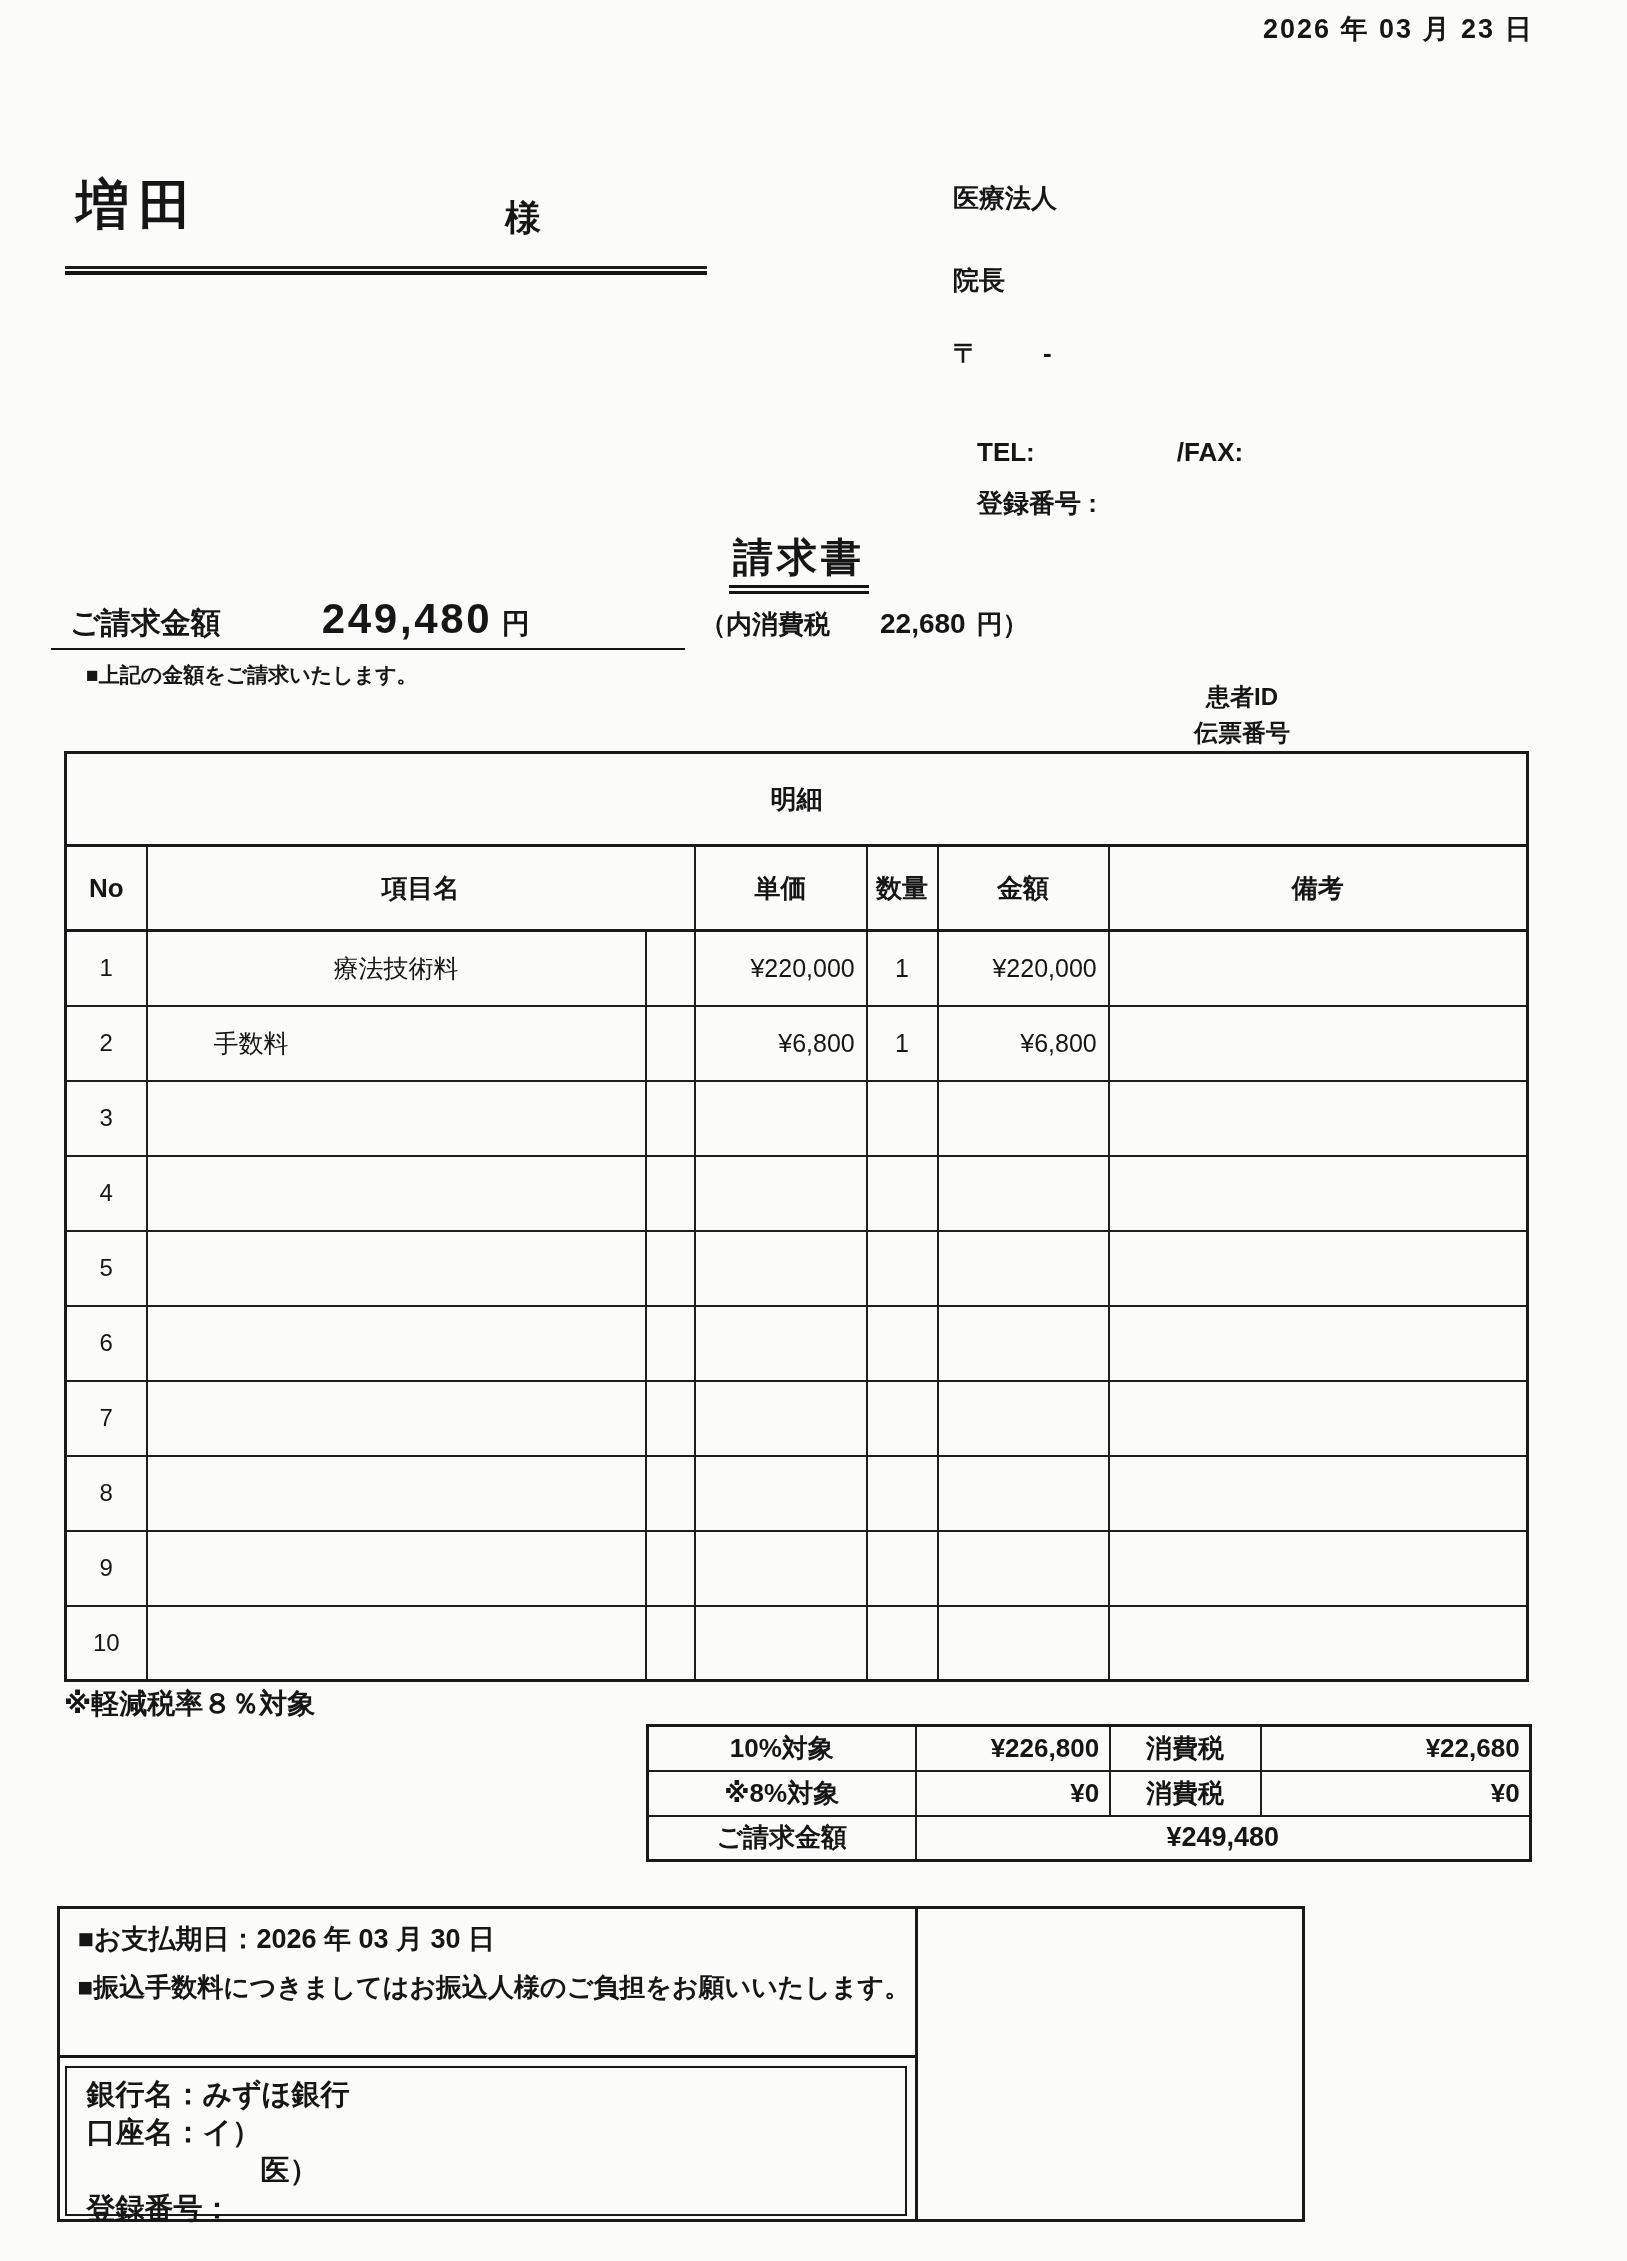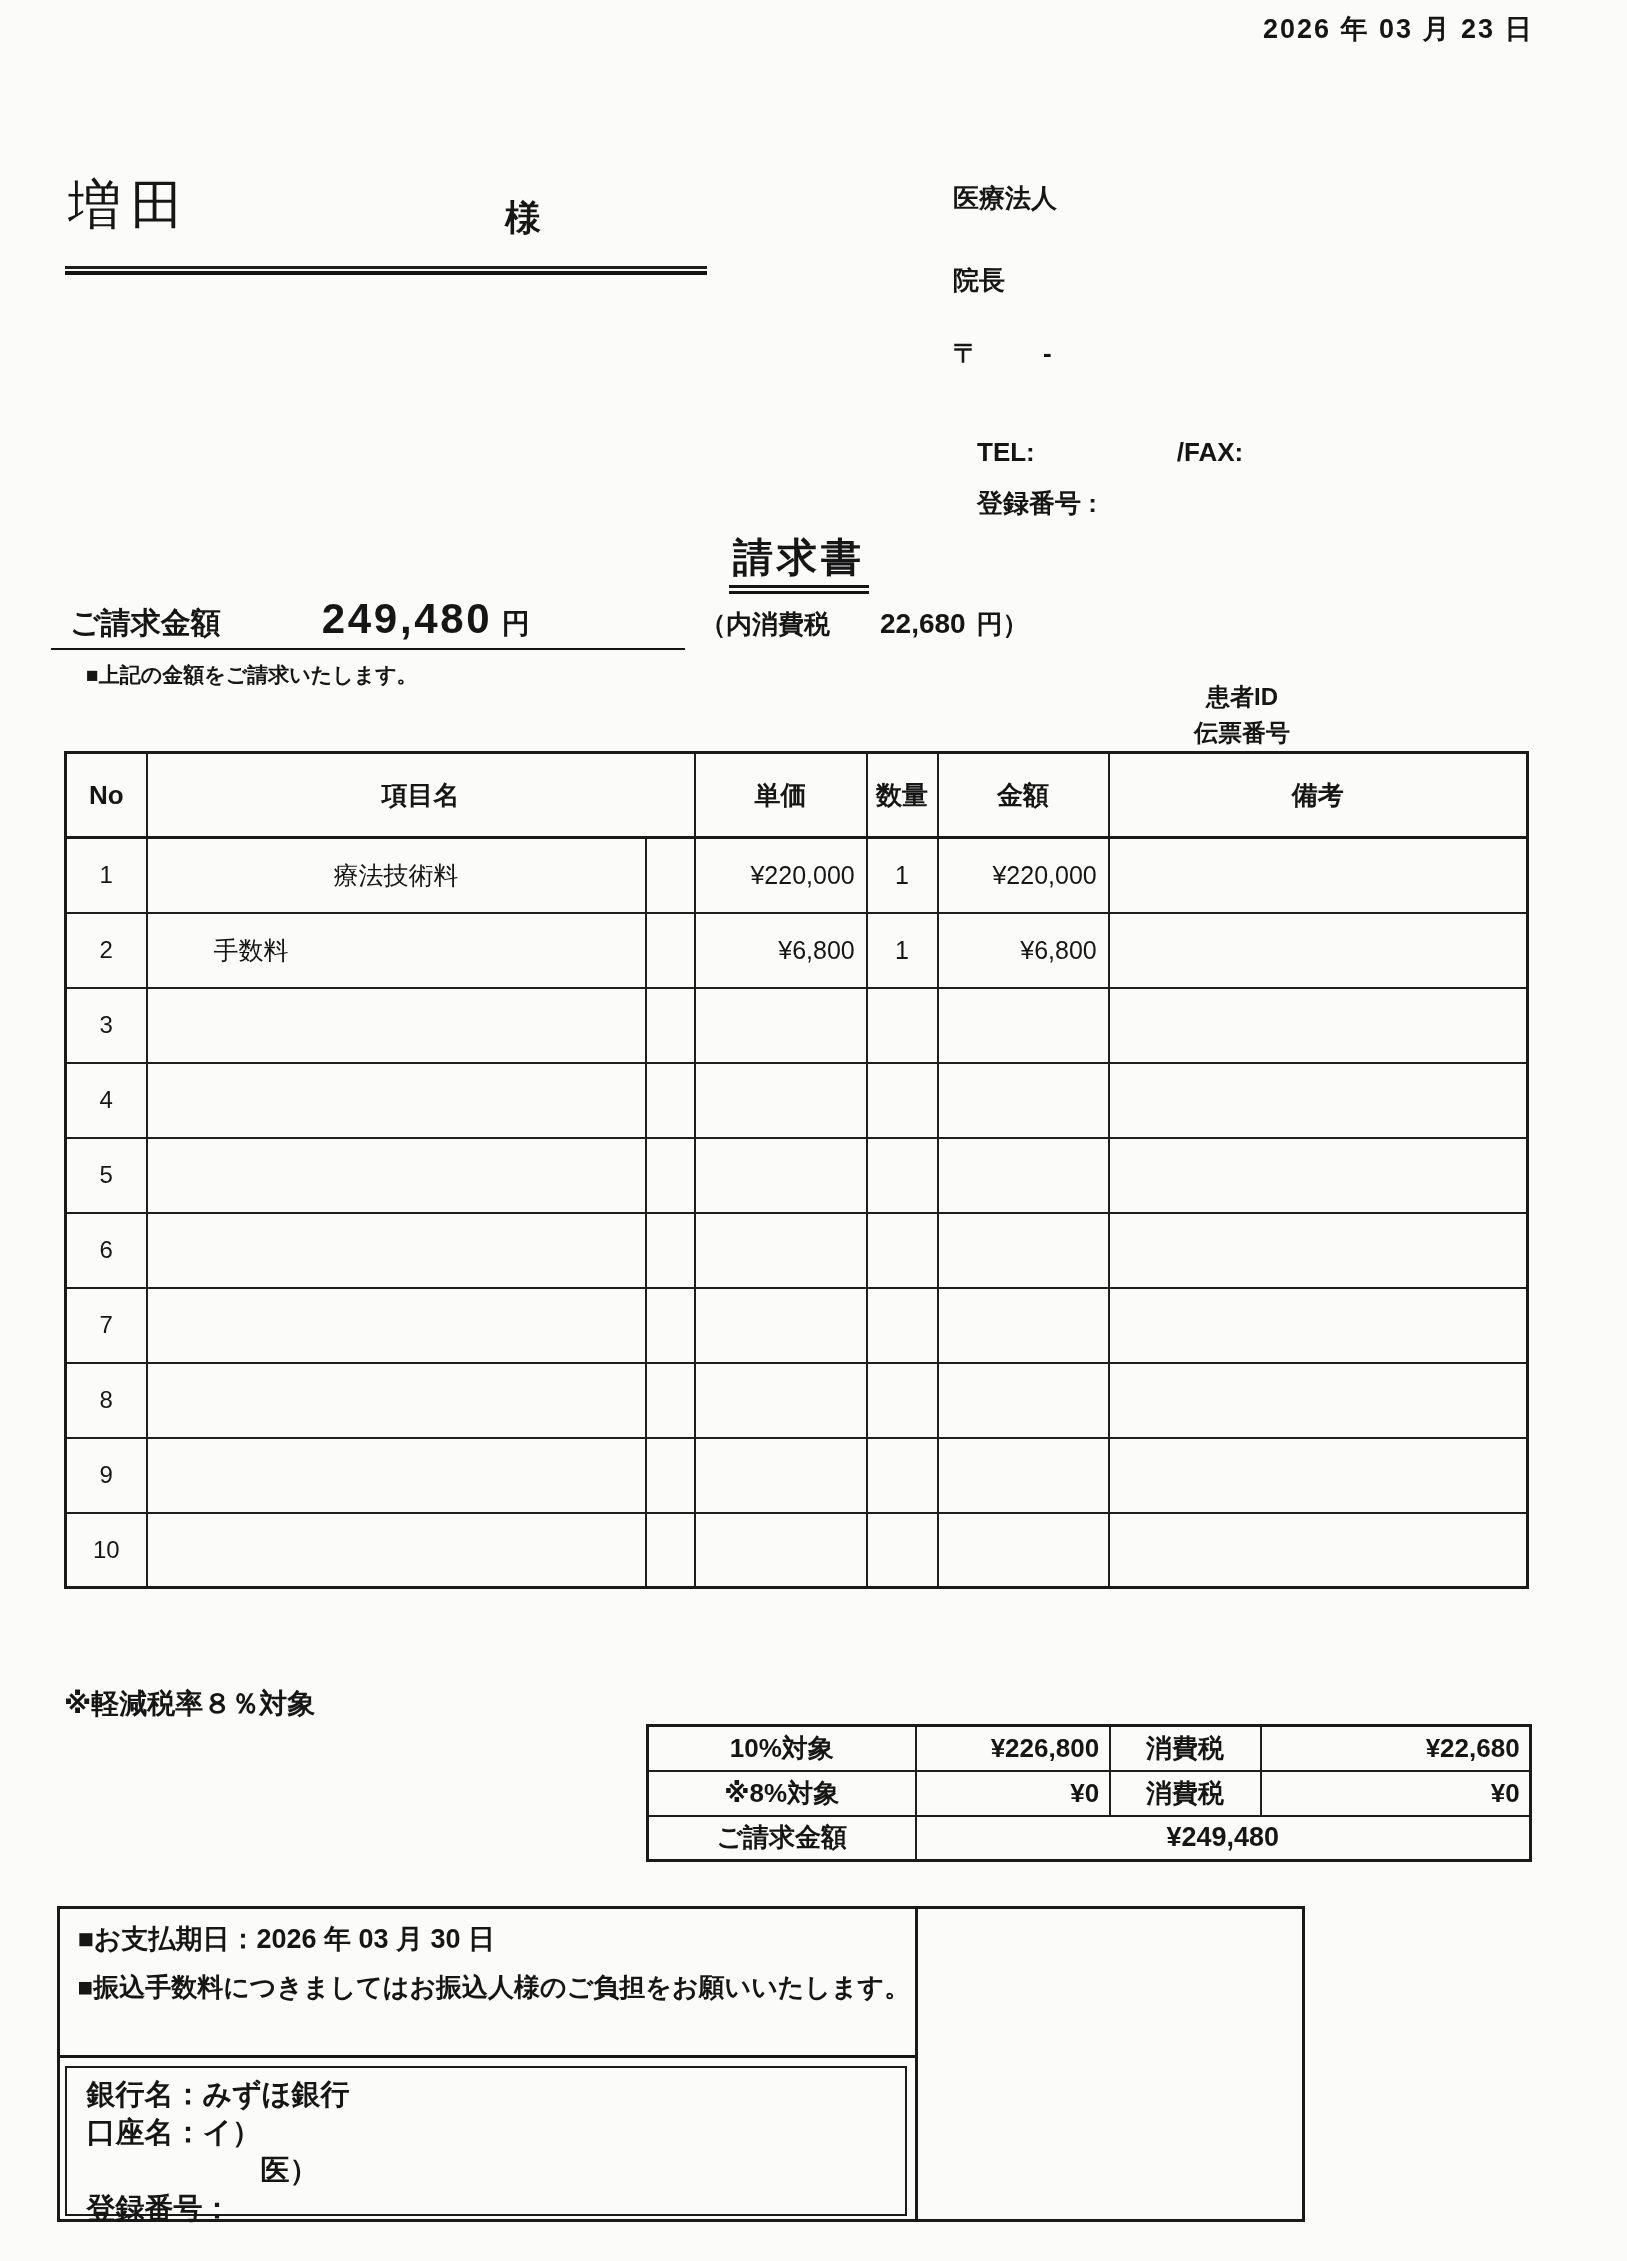--- a/index.html
+++ b/index.html
@@ -13,22 +13,22 @@
     color:#161616;
     overflow:hidden;
   }
   
   .date {
     position:absolute; left:1263px; top:10.8px;
     font-size:27px; font-weight:bold; letter-spacing:2px;
     white-space:nowrap;
   }
   .recipient-name {
-    position:absolute; left:68px; top:170px;
-    font-size:53px; font-weight:normal; letter-spacing:9.4px;
+    position:absolute; left:76px; top:170px;
+    font-size:53px; font-weight:bold; letter-spacing:9.4px;
     white-space:nowrap;
   }
   .recipient-honorific {
     position:absolute; left:505px; top:194px;
     font-size:36px; font-weight:bold;
   }
   .name-underline {
     position:absolute; left:65px; top:266px; width:642px; height:2.7px;
     background:#1c1c1c;
   }
@@ -214,20 +214,23 @@
     <colgroup>
       <col style="width:81px">
         <col style="width:499px">
         <col style="width:49px">
       <col style="width:172px">
         <col style="width:71px">
         <col style="width:171px">
         <col style="width:419px">
     </colgroup>
     <tbody>
+      <tr class="caption-row">
+        <td colspan="7">明細</td>
+      </tr>
       <tr class="header-row">
         <th>No</th>
         <th colspan="2">項目名</th>
         <th>単価</th>
         <th>数量</th>
         <th>金額</th>
         <th>備考</th>
       </tr>
       <tr class="data-row r1">
         <td class="c-no">1</td>

